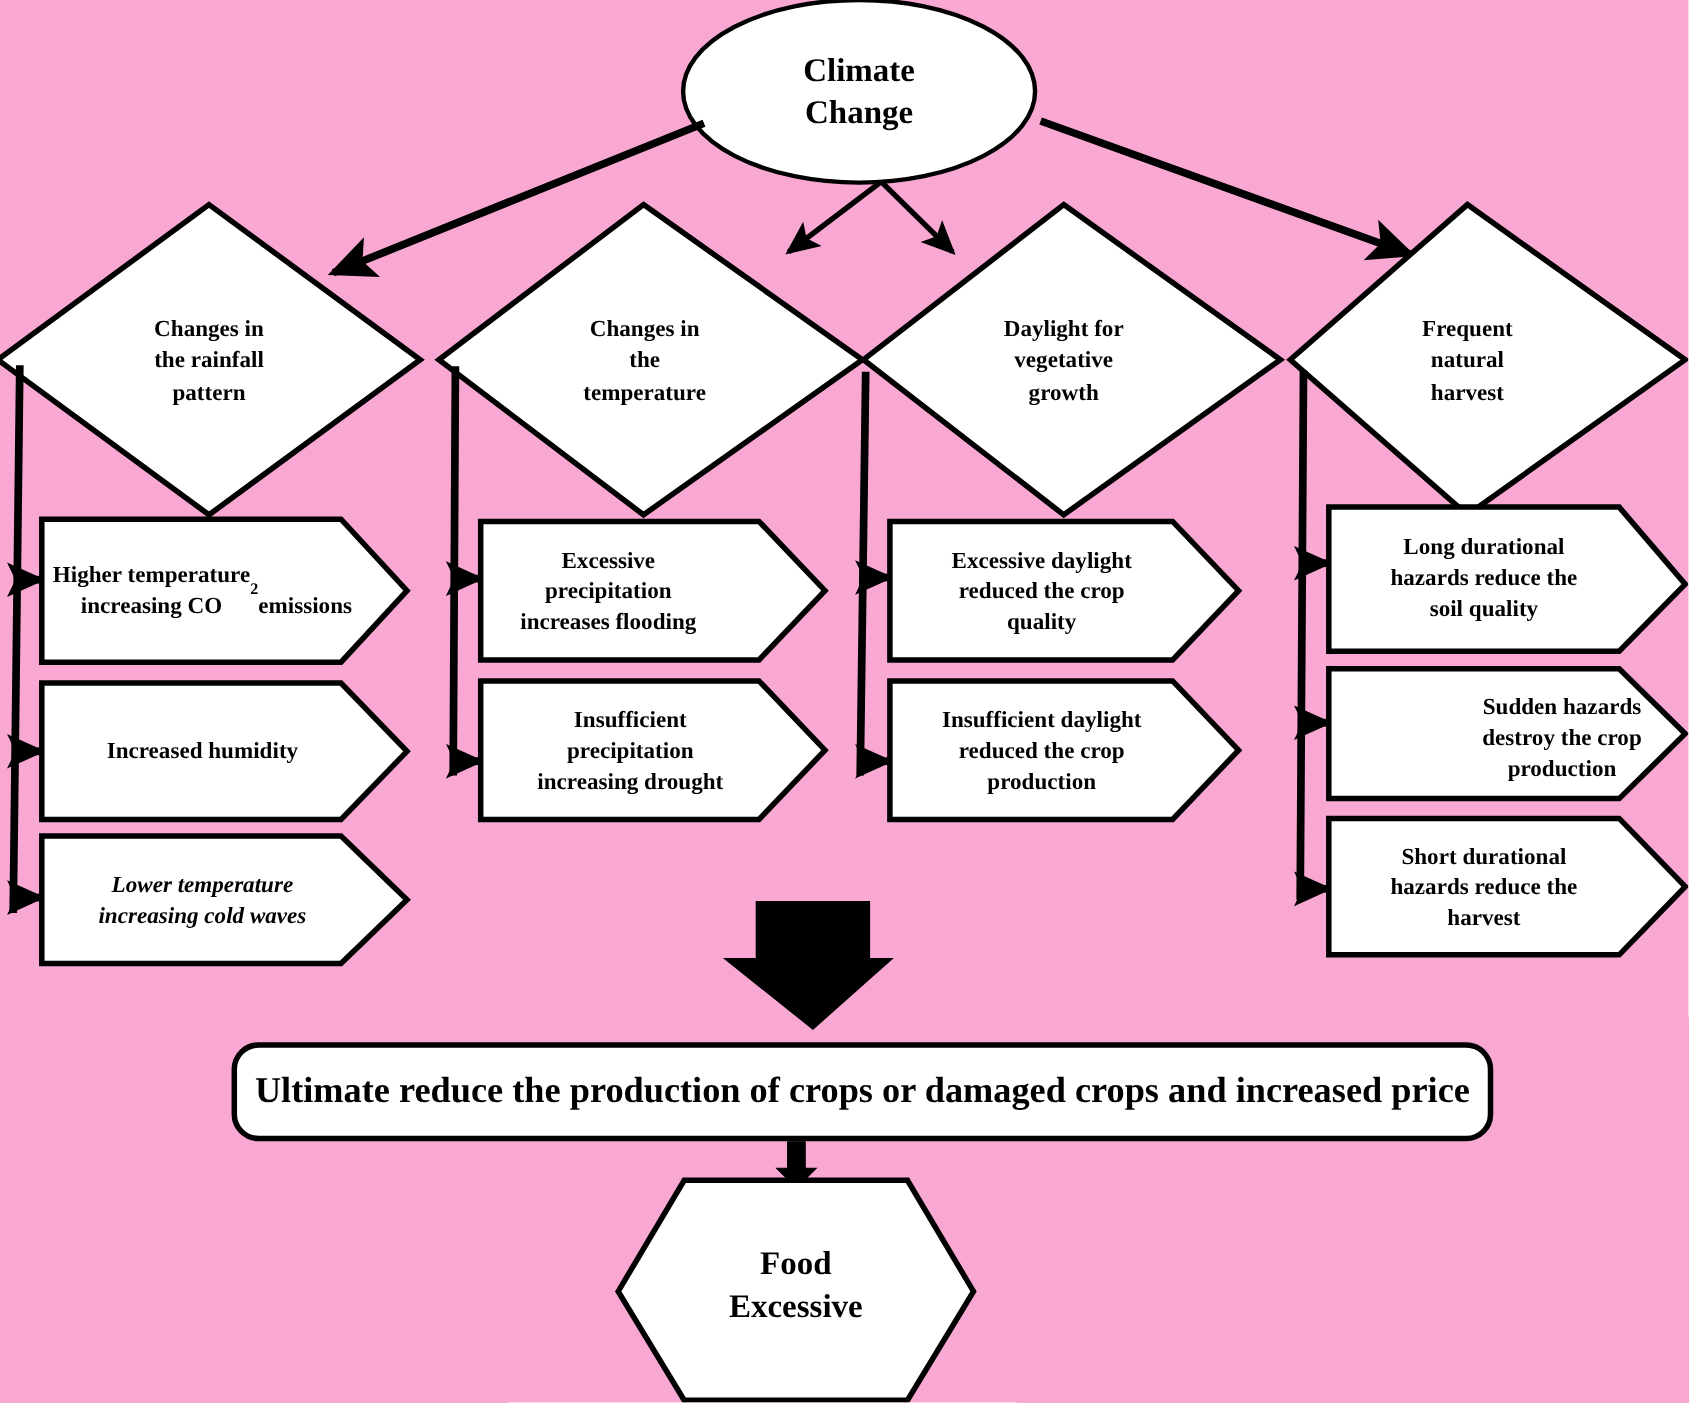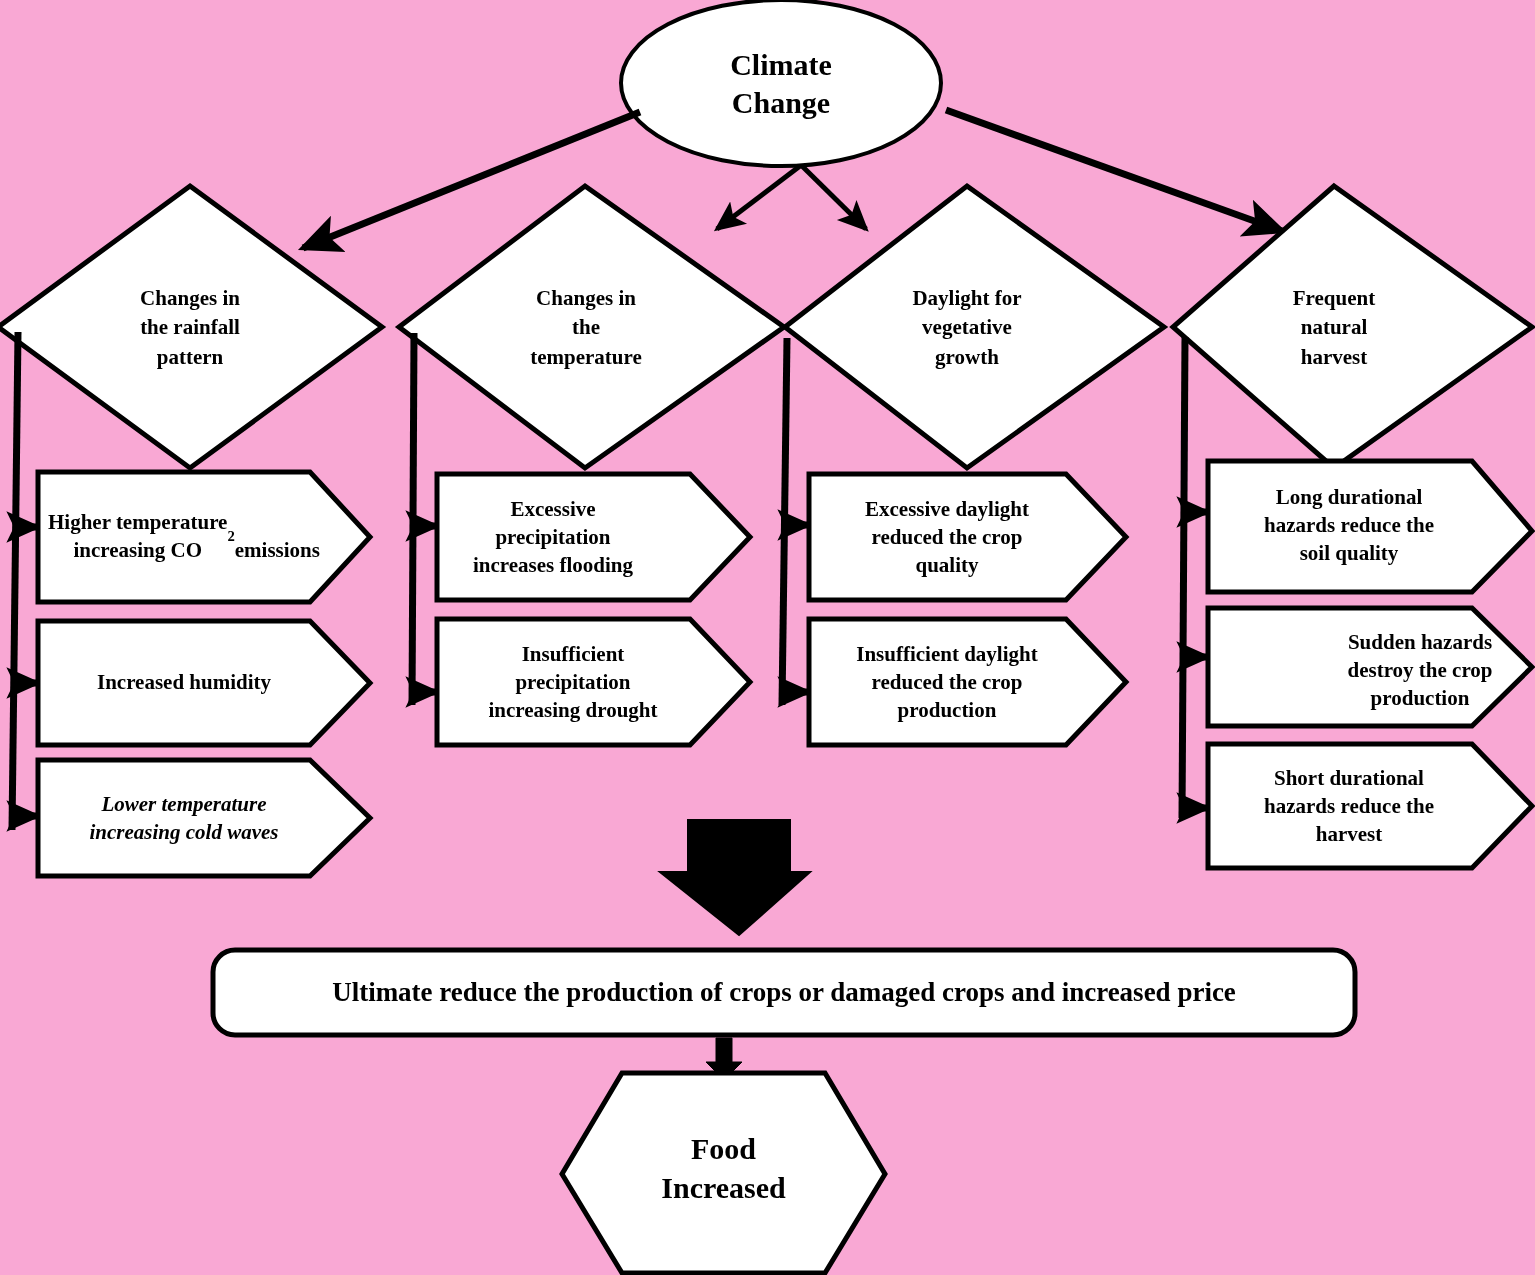--- a/index.html
+++ b/index.html
@@ -13,21 +13,21 @@
     text-align:center;
     font-weight:bold;
     color:#000;
     line-height:1.17;
     pointer-events:none;
     white-space:pre-line;
   }
   .t-root{font-size:30px;line-height:1.28;}
   .t-diamond{font-size:21px;line-height:1.40;}
   .t-box{font-size:21px;line-height:1.33;}
-  .t-ultimate{font-size:27px;}
+  .t-ultimate{font-size:33px;}
   .t-hex{font-size:30px;line-height:1.30;}
   sub{font-size:0.7em;vertical-align:-0.28em;}
 </style>
 </head>
 <body>
 
 <div id="stage">
 
   <svg class="layer" viewBox="0 0 1535 1275">
     <defs>
@@ -138,15 +138,15 @@
   <div class="nodeText t-box" style="left:1284px;top:612px;width:272px;height:118px;">Sudden hazards
 destroy the crop
 production</div>
   <div class="nodeText t-box" style="left:1213px;top:748px;width:272px;height:118px;">Short durational
 hazards reduce the
 harvest</div>
 
   <div class="nodeText t-ultimate" style="left:228px;top:952px;width:1112px;height:81px;">Ultimate reduce the production of crops or damaged crops and increased price</div>
 
   <div class="nodeText t-hex" style="left:582px;top:1120px;width:283px;height:96px;">Food
-Increased</div>
+Excessive</div>
 
 </div>
 
 </body></html>

